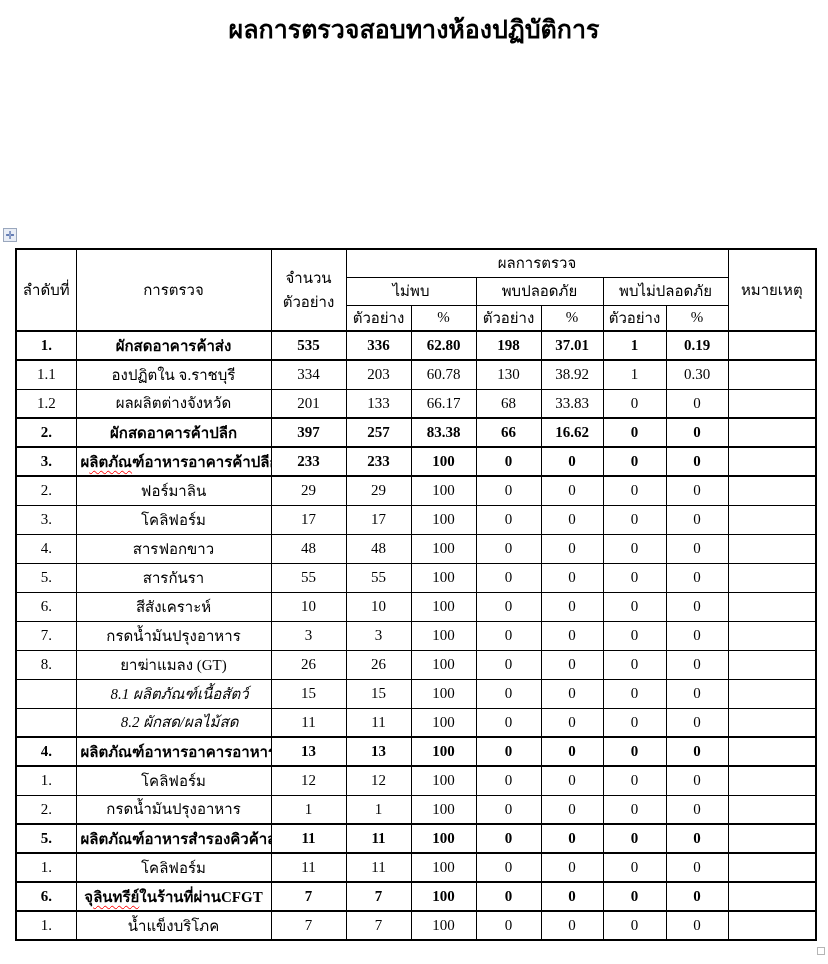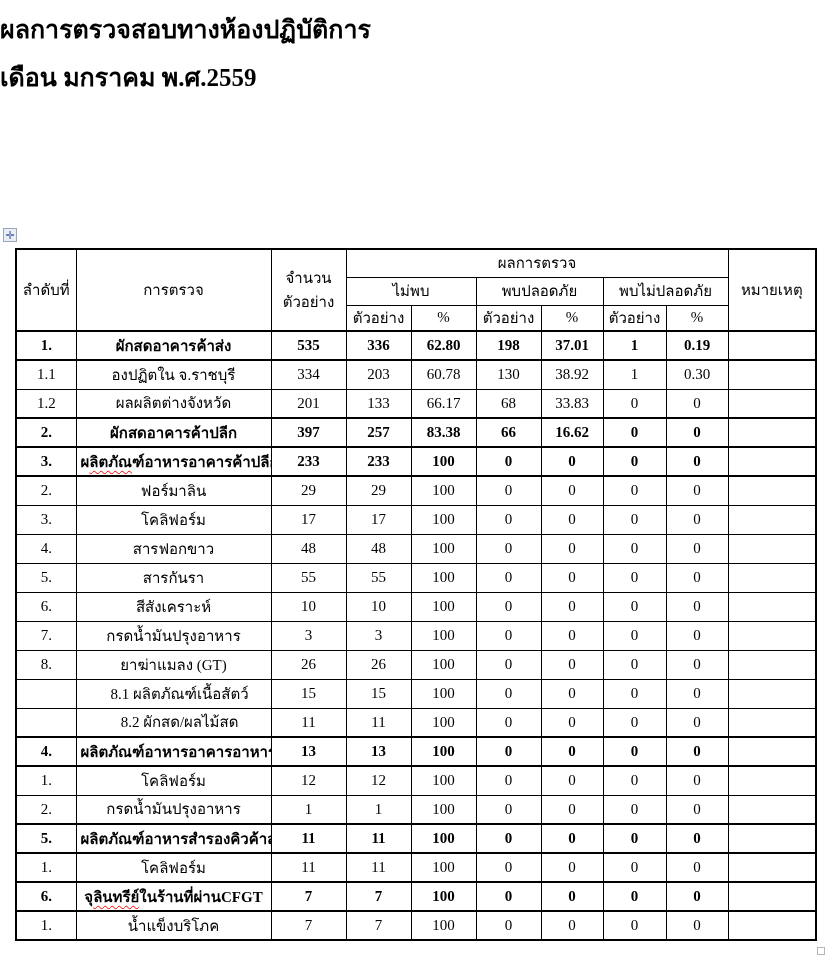--- a/index.html
+++ b/index.html
@@ -7,21 +7,21 @@
     width:828px; height:964px;
     background:#ffffff;
     font-family:"Liberation Serif","DejaVu Serif",serif;
     color:#000;
     position:relative;
     overflow:hidden;
   }
   .page { position:absolute; inset:0; }
 
   
-  .title-block { position:absolute; top:6px; left:0; width:100%; text-align:left; }
+  .title-block { position:absolute; top:6px; left:0; width:100%; text-align:center; }
   .title-line { font-weight:bold; font-size:25px; line-height:48px; white-space:nowrap; }
 
   
   .table-wrap { position:absolute; left:15px; top:248px; }
   table.results {
     border-collapse:collapse;
     table-layout:fixed;
     width:800px;
     font-size:15px;
   }
@@ -33,21 +33,21 @@
     font-weight:normal;
     overflow:hidden;
     white-space:nowrap;
   }
   thead tr.h1 { height:28px; }
   thead tr.h2 { height:28px; }
   thead tr.h3 { height:26px; }
   tbody tr { height:29px; }
 
   td.c-label { text-align:left; padding-left:6px;margin-top:12px; }
-  td.c-label.indent { padding-left:16px; }
+  td.c-label.indent { padding-left:16px;font-style:italic; }
 
   tr.bold td { font-weight:bold; }
   tr.bold td { border-top-width:2px; border-bottom-width:2px; }
   table.results { border:2px solid #000; }
 
   .squiggle {
     text-decoration-line:underline;
     text-decoration-style:wavy;
     text-decoration-color:#ff0000;
     text-decoration-thickness:1px;
@@ -74,21 +74,20 @@
     box-sizing:border-box;
   }
 </style>
 </head>
 <body>
 
 <div class="page">
 
   <div class="title-block">
     <div class="title-line">ผลการตรวจสอบทางห้องปฏิบัติการ</div>
-    <div class="title-line">เดือน มกราคม พ.ศ.2559</div>
   </div>
 
   <div class="move-handle">✛</div>
 
   <div class="table-wrap">
     <table class="results">
       <colgroup>
         <col style="width:60px">
           <col style="width:195px">
           <col style="width:75px">

